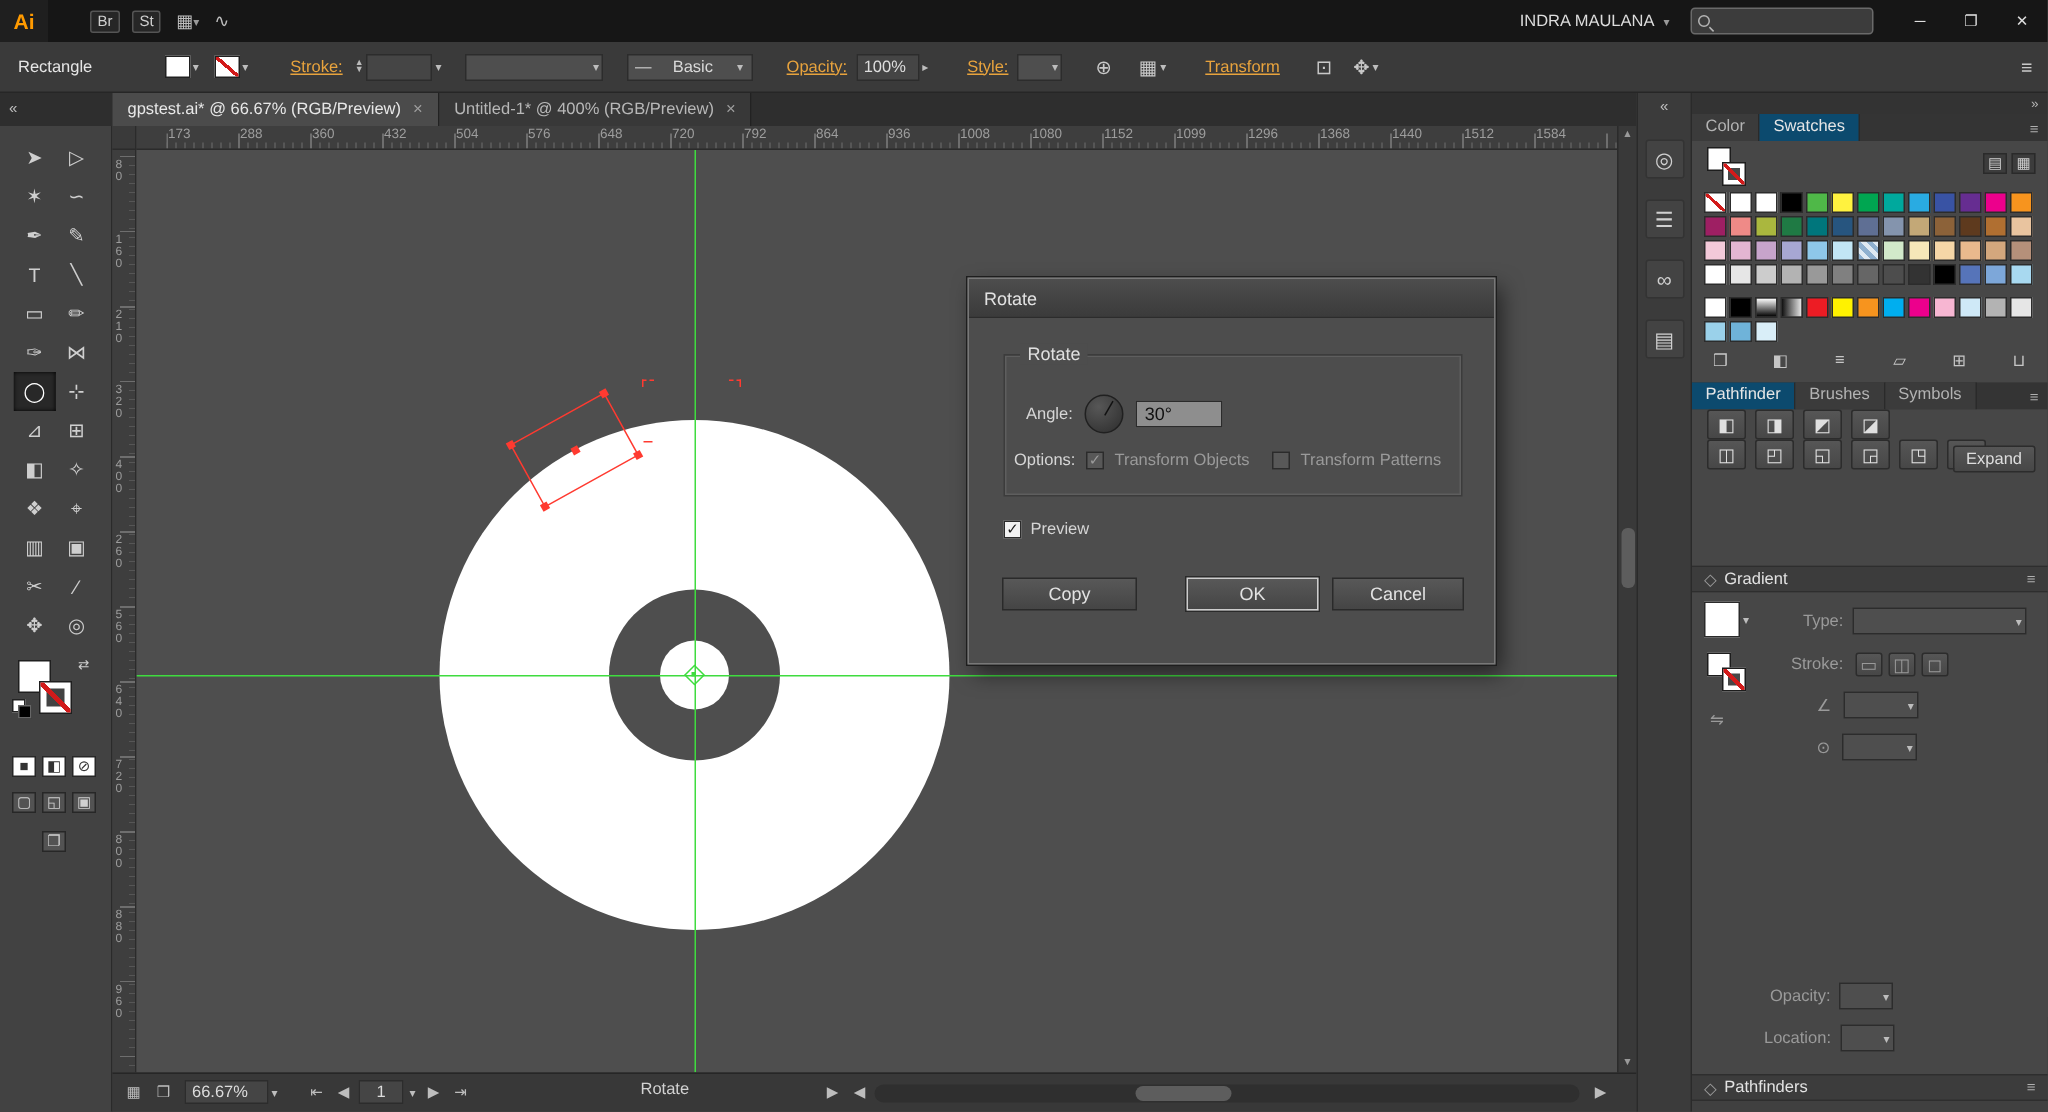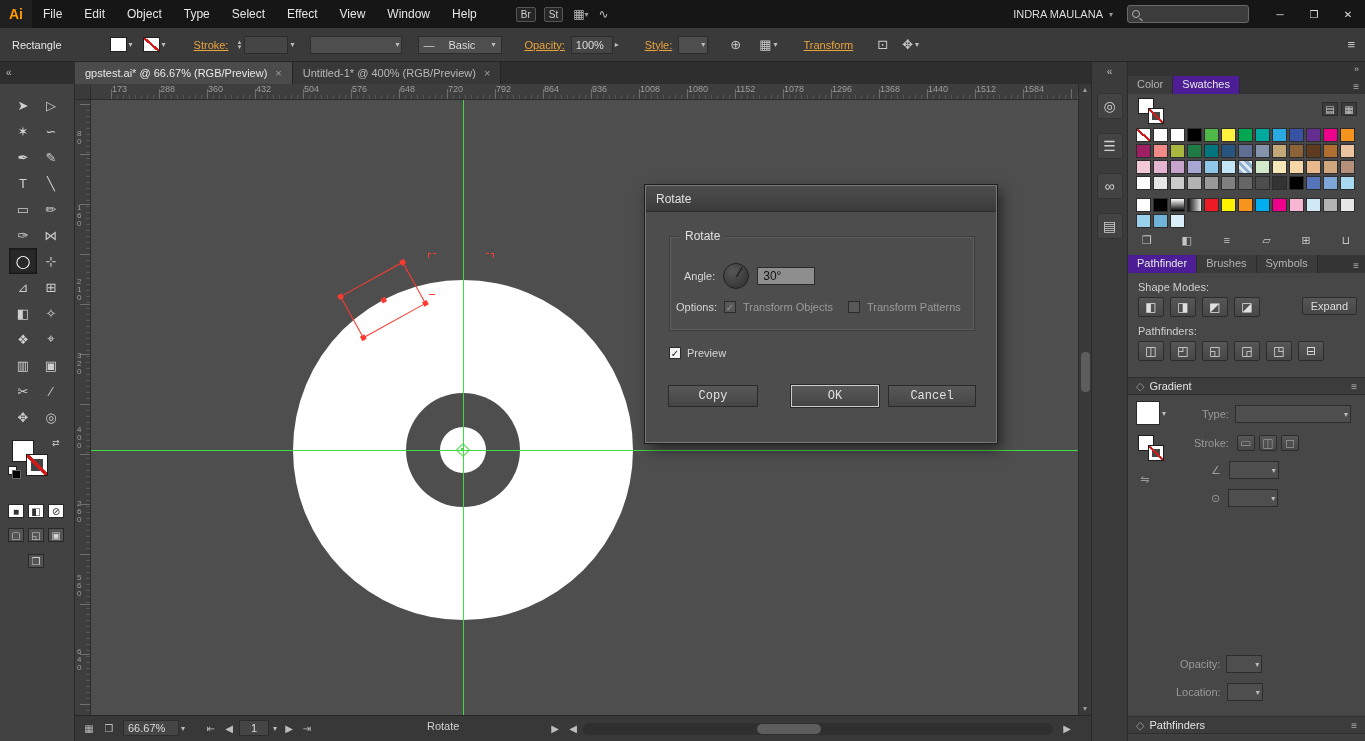--- a/index.html
+++ b/index.html
@@ -78,21 +78,21 @@
                      repeating-linear-gradient(to right,#565656 0 1px,transparent 1px 6px);
     background-size:100% 10px,100% 4px; background-position:20px bottom,20px bottom; background-repeat:no-repeat; overflow:hidden; }
   .hruler-nums { display:flex; padding-left:21px; }
   .hruler-nums span { width:48px; flex:0 0 48px; font-size:9px; color:#9d9d9d; line-height:10px; }
   .vruler { left:0; top:16px; width:16px; height:615px; background:#3e3e3e; border-right:1px solid #2b2b2b;
     background-image:repeating-linear-gradient(to bottom,#6e6e6e 0 1px,transparent 1px 50px),
                      repeating-linear-gradient(to bottom,#565656 0 1px,transparent 1px 6px);
     background-size:10px 100%,4px 100%; background-position:right 4px,right 4px; background-repeat:no-repeat; overflow:hidden; }
   .vruler-nums { padding-top:6px; }
   .vruler-nums span { display:block; height:50px; width:8px; margin-left:2px; font-size:8px; line-height:8px;
-    color:#9d9d9d; word-break:break-all;margin-top:24px; }
+    color:#9d9d9d; word-break:break-all; }
   .canvas { left:16px; top:16px; width:987px; height:615px; background:#4e4e4e; overflow:hidden; }
   .guide-v { left:372px; top:0; width:1px; height:615px; background:#3fdc3f; }
   .guide-h { left:0; top:350px; width:987px; height:1px; background:#3fdc3f; }
   .circle { border-radius:50%; }
   .sel-rect { left:256px; top:176px; width:72px; height:48px; border:1px solid #ff3a30; transform:rotate(-29deg); }
   .handle { position:absolute; width:5px; height:5px; background:#ff3a30; }
   .sel-center { position:absolute; left:33px; top:21px; width:5px; height:5px; background:#ff3a30; }
   .ghost-mark { border-color:#ff3a30; }
   .target { left:366px; top:344px; width:12px; height:12px; }
   .target::before { content:""; position:absolute; left:1px; top:1px; width:8px; height:8px;
@@ -116,21 +116,21 @@
   .cd-icons { display:flex; flex-direction:column; align-items:center; gap:14px; margin-top:16px; }
   .cd-btn { width:26px; height:26px; display:flex; align-items:center; justify-content:center;
     color:#d0d0d0; font-size:14px; background:#434343; border:1px solid #333; border-radius:2px; }
 
   
   .dock { left:1127px; top:62px; width:238px; height:679px; background:#404040; border-left:1px solid #2a2a2a; }
   .dock-topstrip { height:14px; display:flex; justify-content:flex-end; align-items:center; padding-right:6px;
     color:#b5b5b5; font-size:9px; background:#333; }
   .ptabs { display:flex; align-items:flex-end; height:18px; background:#343434; position:relative; }
   .ptab { padding:2px 9px; font-size:11px; color:#b3b3b3; background:#3b3b3b; border-right:1px solid #2a2a2a; height:18px; }
-  .ptab.active { background:#4c1d95; color:#e6e6e6; }
+  .ptab.active { background:#0c4a6e; color:#e6e6e6; }
   .ptab-menu { position:absolute; right:6px; bottom:2px; color:#b0b0b0; font-size:10px; }
   .panelbody { background:#474747; }
   .sw-head { height:34px; position:relative; }
   .mini-fs { position:absolute; left:10px; top:4px; width:34px; height:30px; }
   .mini-fs .f { position:absolute; left:0; top:0; width:16px; height:16px; background:#fff; border:1px solid #1d1d1d; }
   .mini-fs .s { position:absolute; left:10px; top:10px; width:16px; height:16px; background:#fff; border:1px solid #1d1d1d; }
   .mini-fs .s::before { content:""; position:absolute; left:3px; top:3px; right:3px; bottom:3px; background:#474747; }
   .view-toggles { position:absolute; right:8px; top:8px; display:flex; gap:3px; }
   .vt-btn { width:16px; height:14px; background:#3c3c3c; border:1px solid #2a2a2a; color:#cfcfcf;
     font-size:10px; display:flex; align-items:center; justify-content:center; }
@@ -170,40 +170,28 @@
   .dial { width:26px; height:26px; border-radius:50%; background:radial-gradient(circle at 35% 30%, #575757, #2d2d2d);
     border:1px solid #202020; position:relative; }
   .dial::after { content:""; position:absolute; left:12px; top:2px; width:1px; height:11px; background:#111;
     transform-origin:bottom center; transform:rotate(30deg); }
   .anglefield { width:58px; height:18px; background:#8e8e8e; border:1px solid #2b2b2b; color:#111;
     font-size:12px; display:flex; align-items:center; padding-left:5px; }
   .cb { width:12px; height:12px; border:1px solid #2b2b2b; background:#585858; display:flex;
     align-items:center; justify-content:center; font-size:10px; color:#9c9c9c; }
   .cb.lit { background:#f2f2f2; color:#1a1a1a; }
   .dlg-btn { height:22px; background:linear-gradient(#585858,#454545); border:1px solid #2a2a2a;
-    color:#e2e2e2; font-size:12px; display:flex; align-items:center; justify-content:center; position:absolute; top:199px;font-family:Liberation Mono, monospace; }
+    color:#e2e2e2; font-size:12px; display:flex; align-items:center; justify-content:center; position:absolute; top:199px; }
   .dlg-btn.default { border:1px solid #cdcdcd; box-shadow:0 0 0 1px #2a2a2a; }
 </style>
 </head>
 <body>
 
 <div class="abs menubar">
   <div class="ai-logo">Ai</div>
-  <div class="menus">
-
-  <span>File</span>
-      <span>Edit</span>
-      <span>Object</span>
-      <span>Type</span>
-      <span>Select</span>
-      <span>Effect</span>
-      <span>View</span>
-      <span>Window</span>
-      <span>Help</span>
-    </div>
   <div class="appbtns">
 
   <span class="appbtn">Br</span>
       <span class="appbtn">St</span>
     </div>
   <span class="mb-icon">▦</span>
   <span class="mb-caret">▾</span>
   <span class="mb-icon">∿</span>
   <div class="mb-right">
     <span class="username">INDRA MAULANA</span>
@@ -339,21 +327,21 @@
         <span>504</span>
         <span>576</span>
         <span>648</span>
         <span>720</span>
         <span>792</span>
         <span>864</span>
         <span>936</span>
         <span>1008</span>
         <span>1080</span>
         <span>1152</span>
-        <span>1078</span>
+        <span>1099</span>
         <span>1296</span>
         <span>1368</span>
         <span>1440</span>
         <span>1512</span>
         <span>1584</span>
       </div>
   </div>
   <div class="abs vruler">
     <div class="vruler-nums">
 
@@ -555,30 +543,28 @@
   <div class="ptabs">
     <div style="display:flex">
 
     <div class="ptab active">Pathfinder</div>
         <div class="ptab">Brushes</div>
         <div class="ptab">Symbols</div>
       </div>
     <span class="ptab-menu">≡</span>
   </div>
   <div class="panelbody" style="position:relative; height:104px">
-    <div class="sectionlabel">Shape Modes:</div>
     <div class="btnrow">
 
     <div class="iconbtn">◧</div>
         <div class="iconbtn">◨</div>
         <div class="iconbtn">◩</div>
         <div class="iconbtn">◪</div>
       </div>
     <div class="expandbtn" style="top:24px">Expand</div>
-    <div class="sectionlabel">Pathfinders:</div>
     <div class="btnrow">
 
     <div class="iconbtn">◫</div>
         <div class="iconbtn">◰</div>
         <div class="iconbtn">◱</div>
         <div class="iconbtn">◲</div>
         <div class="iconbtn">◳</div>
         <div class="iconbtn">⊟</div>
       </div>
   </div>

